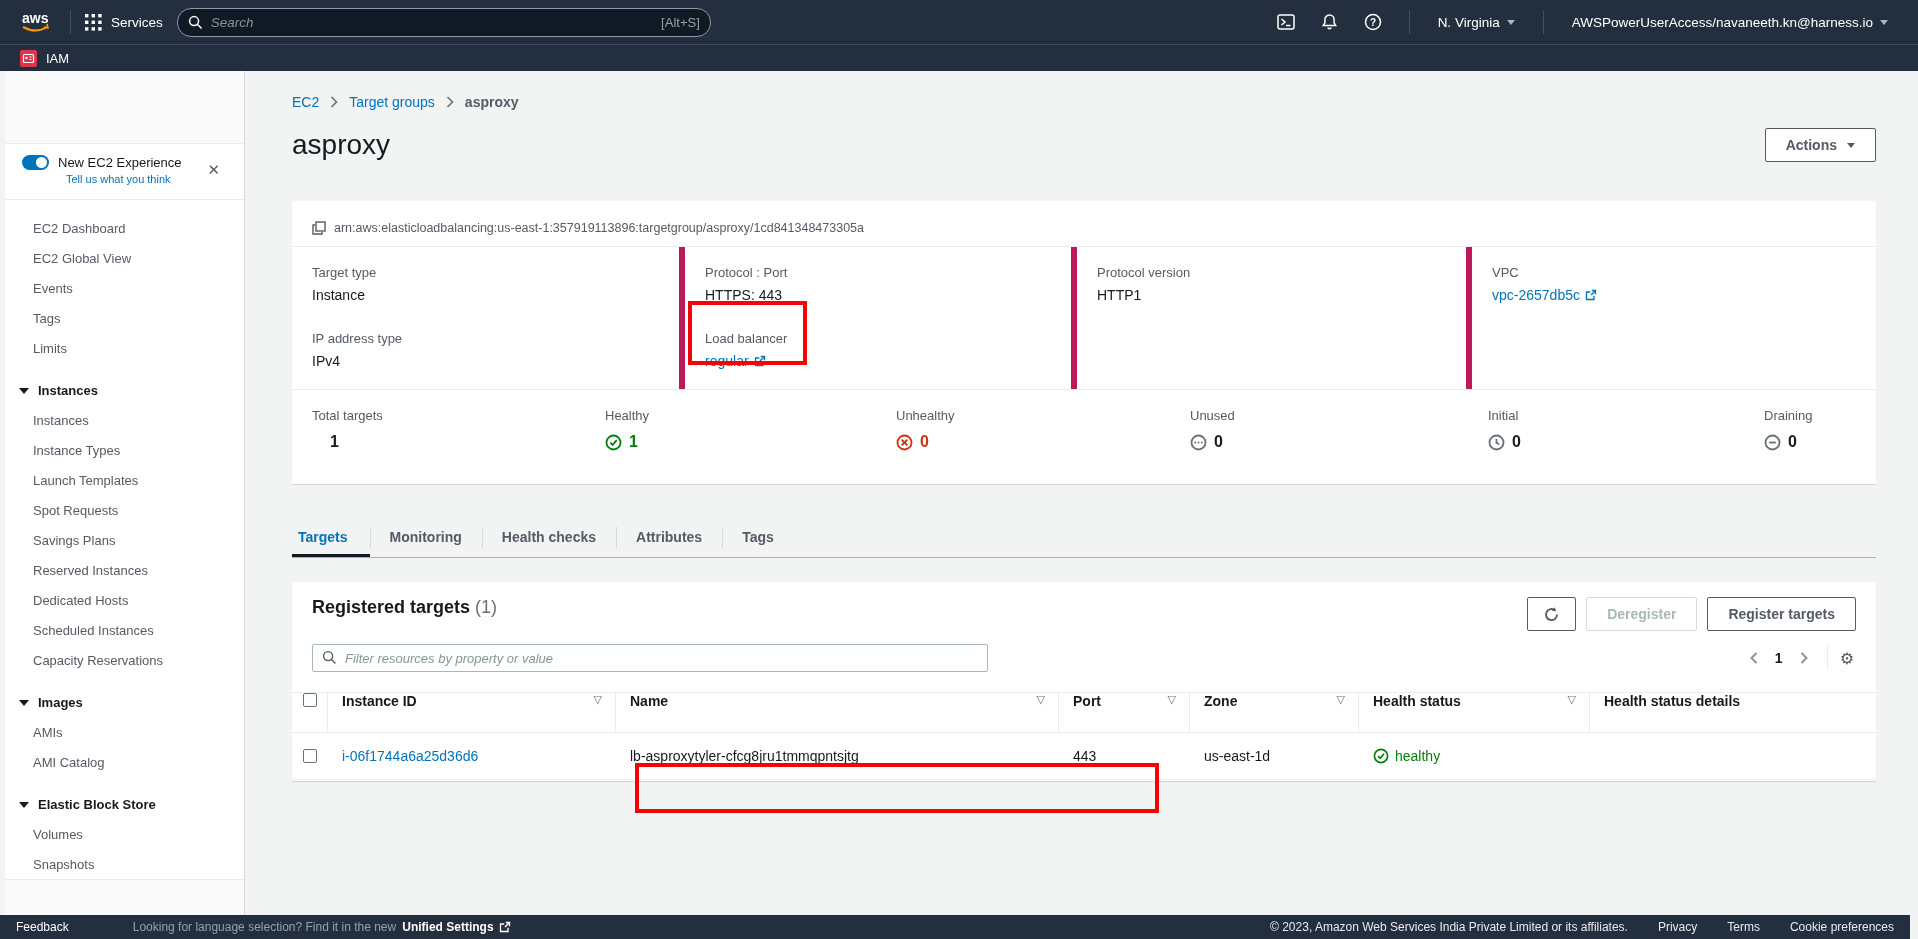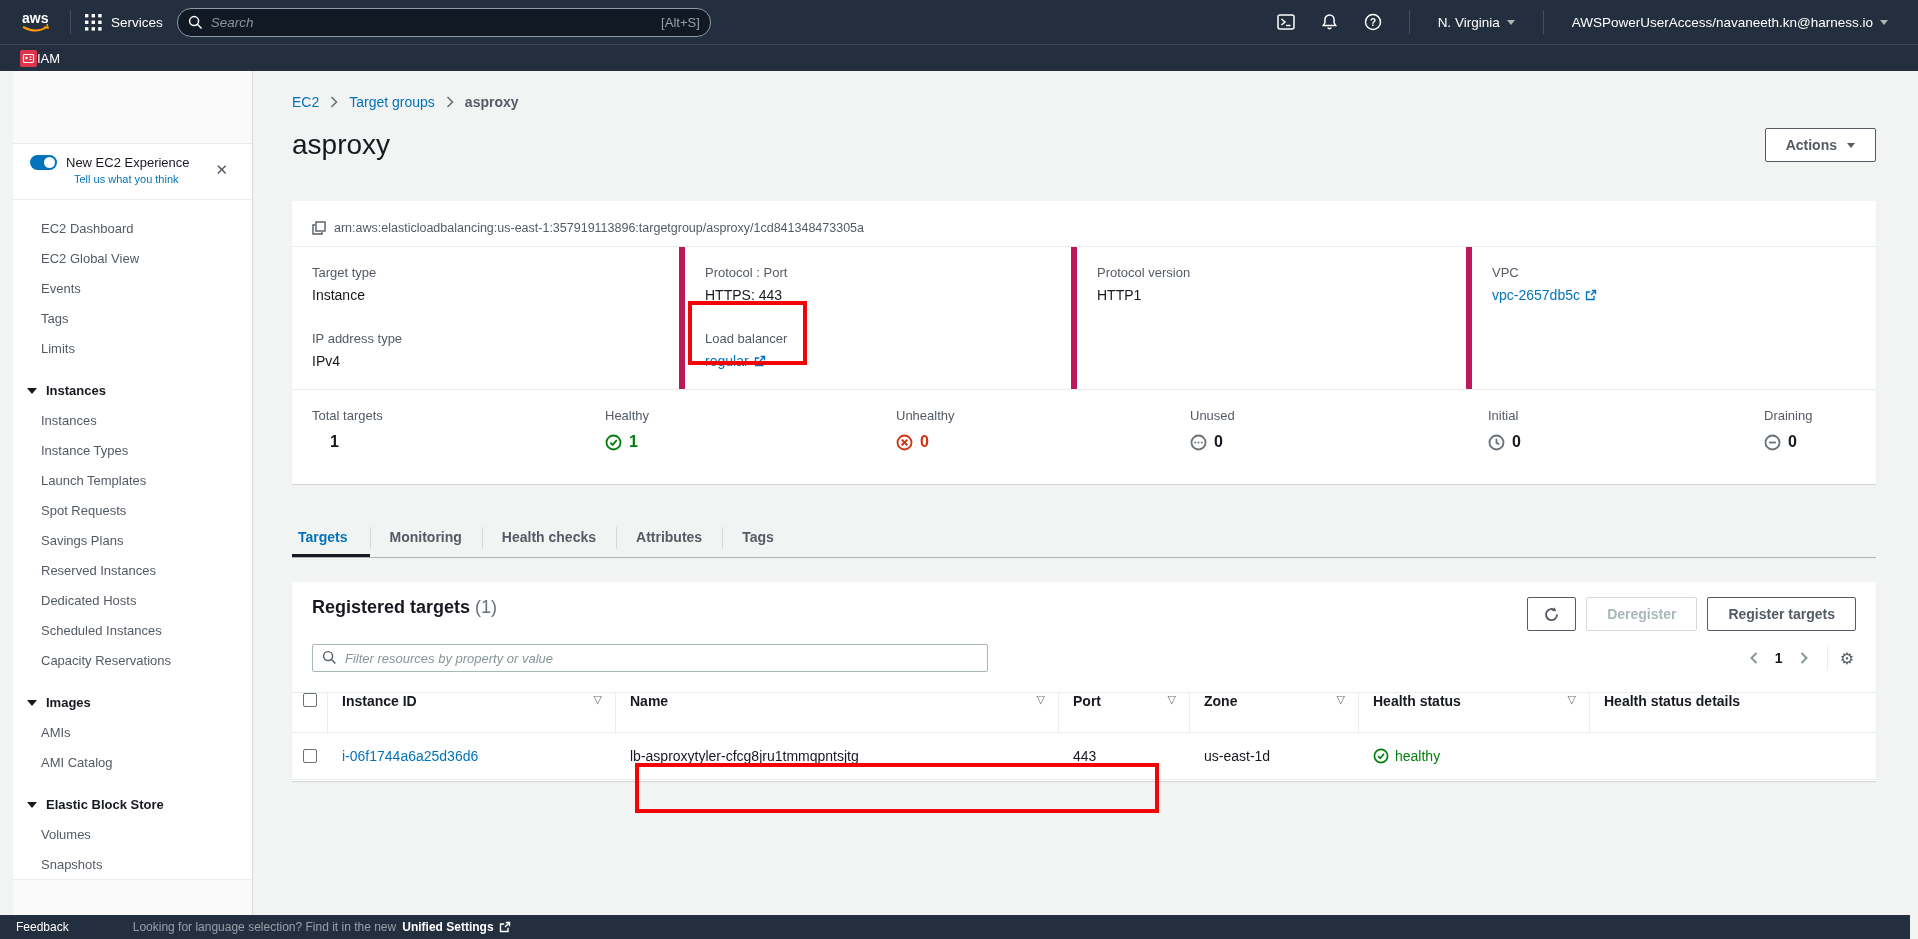--- a/index.html
+++ b/index.html
@@ -27,23 +27,23 @@
   .search-shortcut { color:#95a0a8; font-size:13px; }
   .nav-right { margin-left:auto; display:flex; align-items:center; }
   .nav-icon-btn { padding:0 13px; display:flex; align-items:center; cursor:pointer; }
   .nav-text-btn { color:#fff; font-size:13.5px; display:flex; align-items:center; gap:7px; padding:0 14px; cursor:pointer; white-space:nowrap; }
   .caret { width:0; height:0; border-left:4px solid transparent; border-right:4px solid transparent; border-top:5px solid #aab7b8; display:inline-block; }
   
   .favbar {
     position:absolute; top:44px; left:0; right:0; height:27px; background:#232f3e;
     border-top:1px solid #3b4a5a; display:flex; align-items:center; padding-left:20px; z-index:30;
   }
-  .fav-item { display:flex; align-items:center; color:#fff; font-size:13px; cursor:pointer; }
-  
-  .sidebar { position:absolute; top:71px; left:13px; width:240px; bottom:24px; background:#fafafa; border-right:1px solid #d5dbdb; z-index:5; }
+  .fav-item { display:flex; align-items:center; gap:9px; color:#fff; font-size:13px; cursor:pointer; }
+  
+  .sidebar { position:absolute; top:71px; left:5px; width:240px; bottom:24px; background:#fafafa; border-right:1px solid #d5dbdb; z-index:5; }
   .side-panel { position:absolute; top:72px; left:0; width:239px; height:737px; background:#fff; border-top:1px solid #eaeded; border-bottom:1px solid #eaeded; }
   .banner { height:56px; border-bottom:1px solid #eaeded; padding:11px 12px 0 17px; position:relative; }
   .banner-row { display:flex; align-items:center; }
   .toggle { width:27px; height:15px; border-radius:8px; background:#0073bb; position:relative; flex:0 0 auto; cursor:pointer; }
   .toggle::after { content:""; position:absolute; right:2px; top:2px; width:11px; height:11px; border-radius:50%; background:#fff; }
   .banner-title { font-size:13px; color:#16191f; margin-left:9px; white-space:nowrap; }
   .banner-link { display:block; font-size:11px; color:#0073bb; margin:3px 0 0 44px; cursor:pointer; }
   .banner-close { position:absolute; right:24px; top:18px; color:#545b64; font-size:15px; cursor:pointer; line-height:1; }
   .nav-list { padding-top:14px; }
   .nav-item { height:30px; line-height:30px; padding-left:28px; font-size:13px; color:#545b64; cursor:pointer; white-space:nowrap; }
@@ -531,15 +531,21 @@
     <span class="feedback">Feedback</span>
     <span class="lang-text">Looking for language selection? Find it in the new</span>
     <span class="lang-link">
       <span>Unified Settings</span>
       <svg width="12" height="12" viewBox="0 0 16 16">
           <polyline points="12,9 12,14 2,14 2,4 7,4" fill="none" stroke="#fff" stroke-width="1.8"></polyline>
           <polyline points="9,2 14,2 14,7" fill="none" stroke="#fff" stroke-width="1.8"></polyline>
           <line x1="14" y1="2" x2="8" y2="8" stroke="#fff" stroke-width="1.8"></line>
         </svg>
     </span>
+    <div class="footer-right">
+      <span>© 2023, Amazon Web Services India Private Limited or its affiliates.</span>
+      <span class="f-link">Privacy</span>
+      <span class="f-link">Terms</span>
+      <span class="f-link">Cookie preferences</span>
+    </div>
   </div>
 
 </div>
 
 </body></html>

